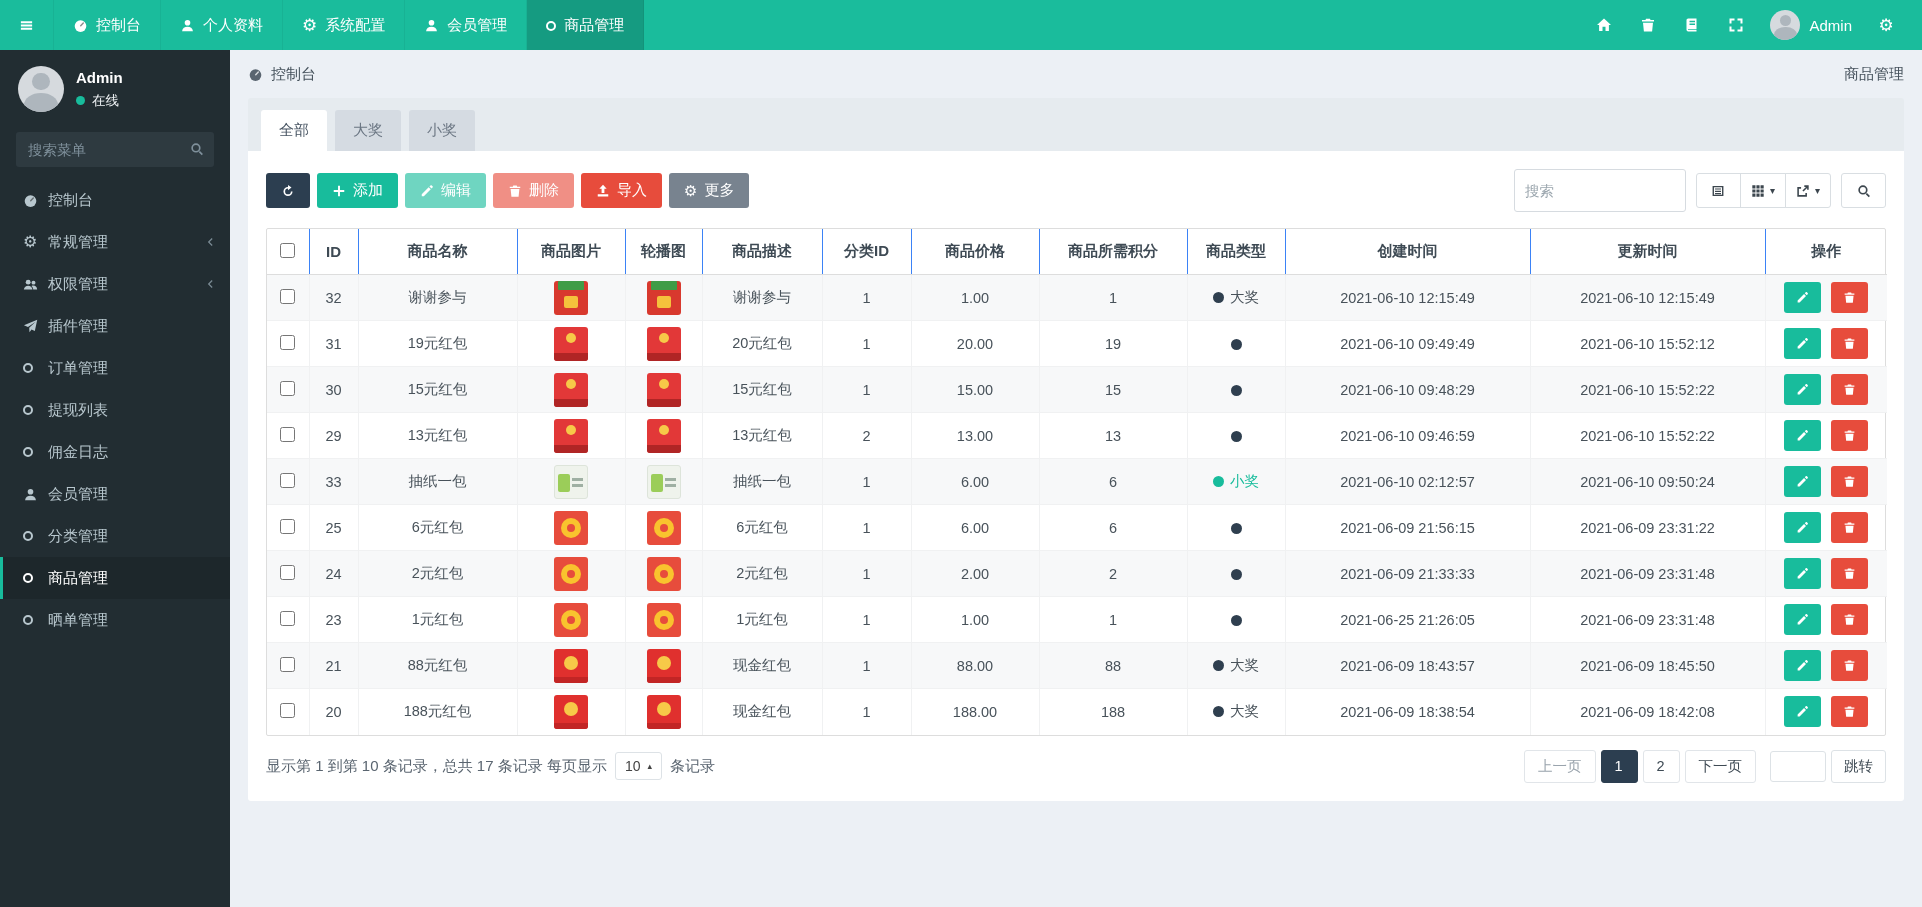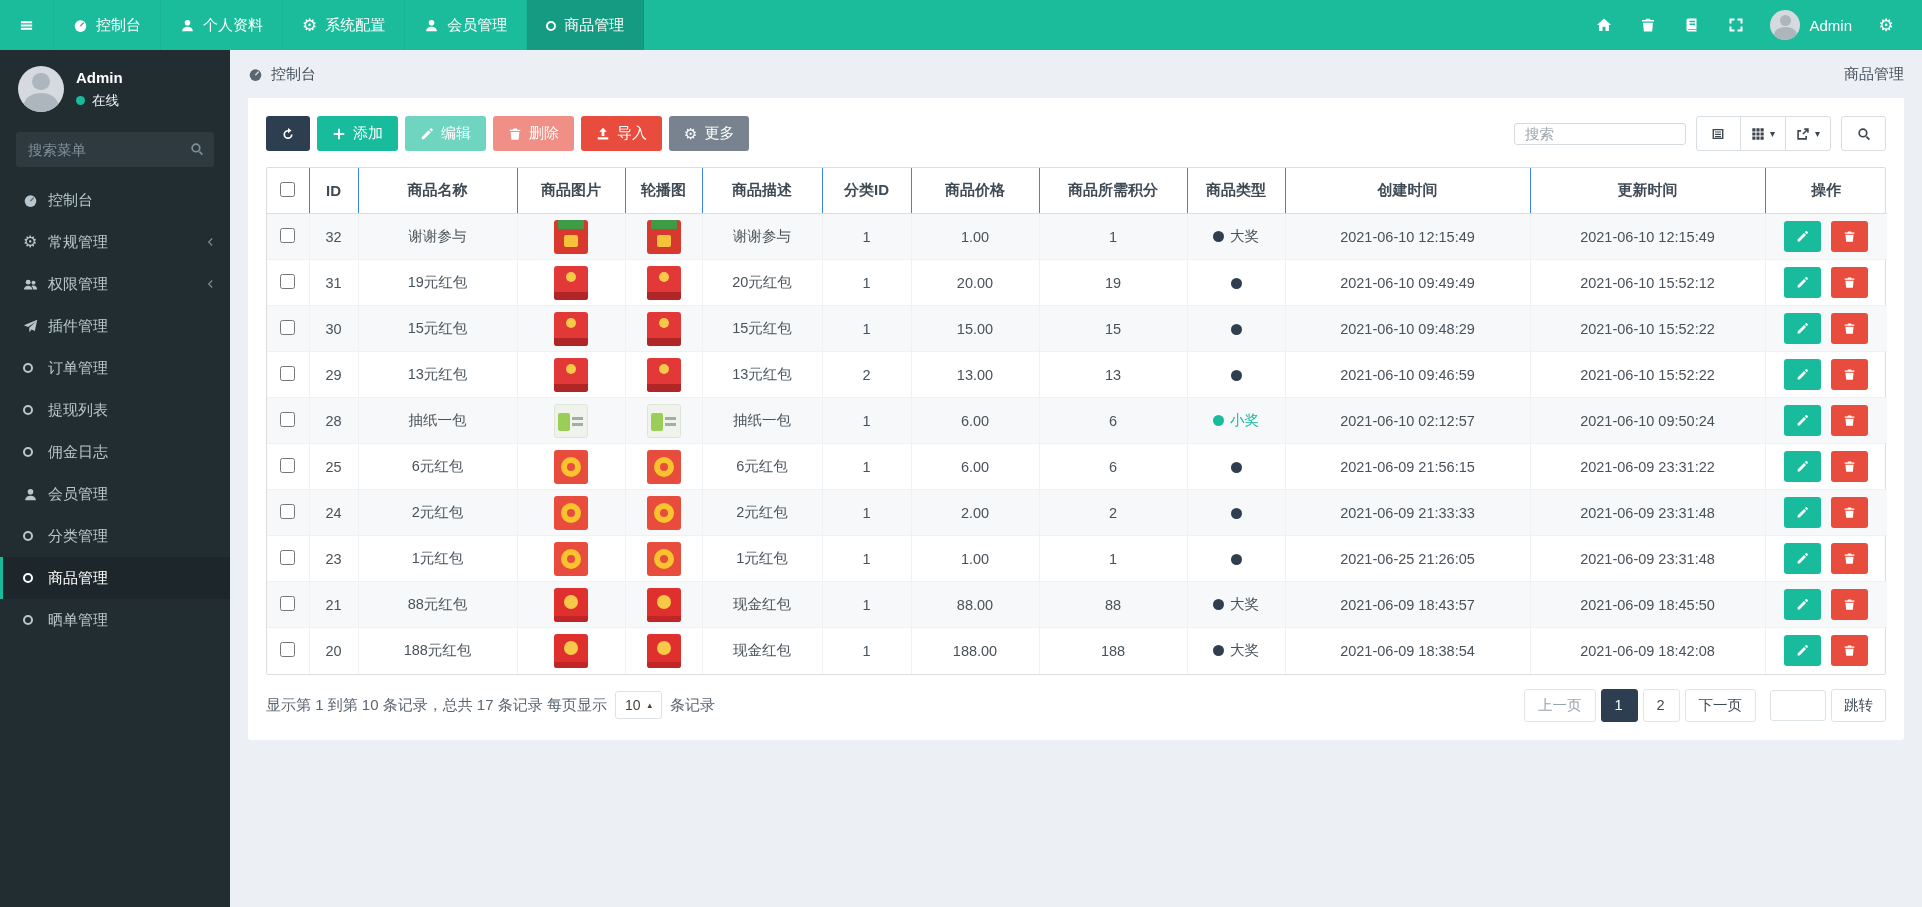--- a/index.html
+++ b/index.html
@@ -70,21 +70,21 @@
   .tb-left{display:flex;align-items:center}
   .tbtn{height:35px;padding:0 15px;border:none;border-radius:3px;color:#fff;font-size:15px;display:inline-flex;align-items:center;gap:7px;margin-right:7px;cursor:pointer;font-family:inherit}
   .tbtn svg{width:14px;height:14px;fill:#fff}
   .tbtn .tchar{font-size:15px}
   .tbtn.dark{background:#2c3e50}
   .tbtn.success{background:#18bc9c}
   .tbtn.danger{background:#e74c3c}
   .tbtn.secondary{background:#78838f}
   .tbtn.disabled{opacity:.62;cursor:not-allowed}
   .tb-right{display:flex;align-items:center}
-  .tb-search{width:172px;height:22px;border:1px solid #d6dbe0;border-radius:3px;padding:0 10px;font-size:14.5px;color:#555;outline:none;margin-right:10px;font-family:inherit}
+  .tb-search{width:172px;height:43px;border:1px solid #d6dbe0;border-radius:3px;padding:0 10px;font-size:14.5px;color:#555;outline:none;margin-right:10px;font-family:inherit}
   .tb-search::placeholder{color:#9aa5ad}
   .btn-group{display:flex}
   .vbtn{height:35px;min-width:45px;padding:0 10px;border:1px solid #d9dee2;background:#fff;color:#3c464e;display:inline-flex;align-items:center;justify-content:center;gap:5px;margin-left:-1px;cursor:pointer}
   .vbtn svg{width:14px;height:14px;fill:#3c464e}
   .btn-group .vbtn:first-child{border-radius:3px 0 0 3px;margin-left:0}
   .btn-group .vbtn:last-child{border-radius:0 3px 3px 0}
   .vbtn.single{border-radius:3px;margin-left:10px}
   .caret{font-size:10px;line-height:1;color:#3c464e}
 
   
@@ -354,20 +354,25 @@
                 <circle cx="8" cy="8.6" r="6.2"></circle>
                 <rect x="7.25" y="3.4" width="1.5" height="5.6" rx=".75" transform="rotate(42 8 8.6)" fill="rgba(255,255,255,.75)"></rect>
               </svg>
             </span>
           <span>控制台</span>
         </div>
         <div>商品管理</div>
       </div>
 
       <div class="panel">
+        <div class="panel-heading">
+            <div class="tab active">全部</div>
+            <div class="tab">大奖</div>
+            <div class="tab">小奖</div>
+          </div>
         <div class="panel-body">
 
           <div class="toolbar">
             <div class="tb-left">
                 <button class="tbtn dark">
                   <span class="ic">
                     <svg viewBox="0 0 16 16" fill="currentColor">
                       <path d="M8 1 12 4 8 7V5.2A3.3 3.3 0 1 0 11.3 8.5h1.9A5.2 5.2 0 1 1 8 3.3z"></path>
                     </svg>
                   </span>
@@ -587,21 +592,21 @@
                       </button>
       <button class="act del">
                         <svg viewBox="0 0 16 16" fill="currentColor">
                           <path d="M6 1.8h4l.5 1.2H14v1.6H2V3h3.5zM3 5.8h10l-.9 8.7H3.9z"></path>
                         </svg>
                       </button>
     </td>
   </tr>
                   <tr>
     <td><input type="checkbox" style=""></td>
-    <td>28</td>
+    <td>33</td>
     <td>抽纸一包</td>
     <td><span class="thumb tissue"></span></td>
     <td><span class="thumb tissue"></span></td>
     <td>抽纸一包</td>
     <td>1</td>
     <td>6.00</td>
     <td>6</td>
     <td>
       <span class="type-dot teal"></span><span class="type-label teal">小奖</span>
     </td>

